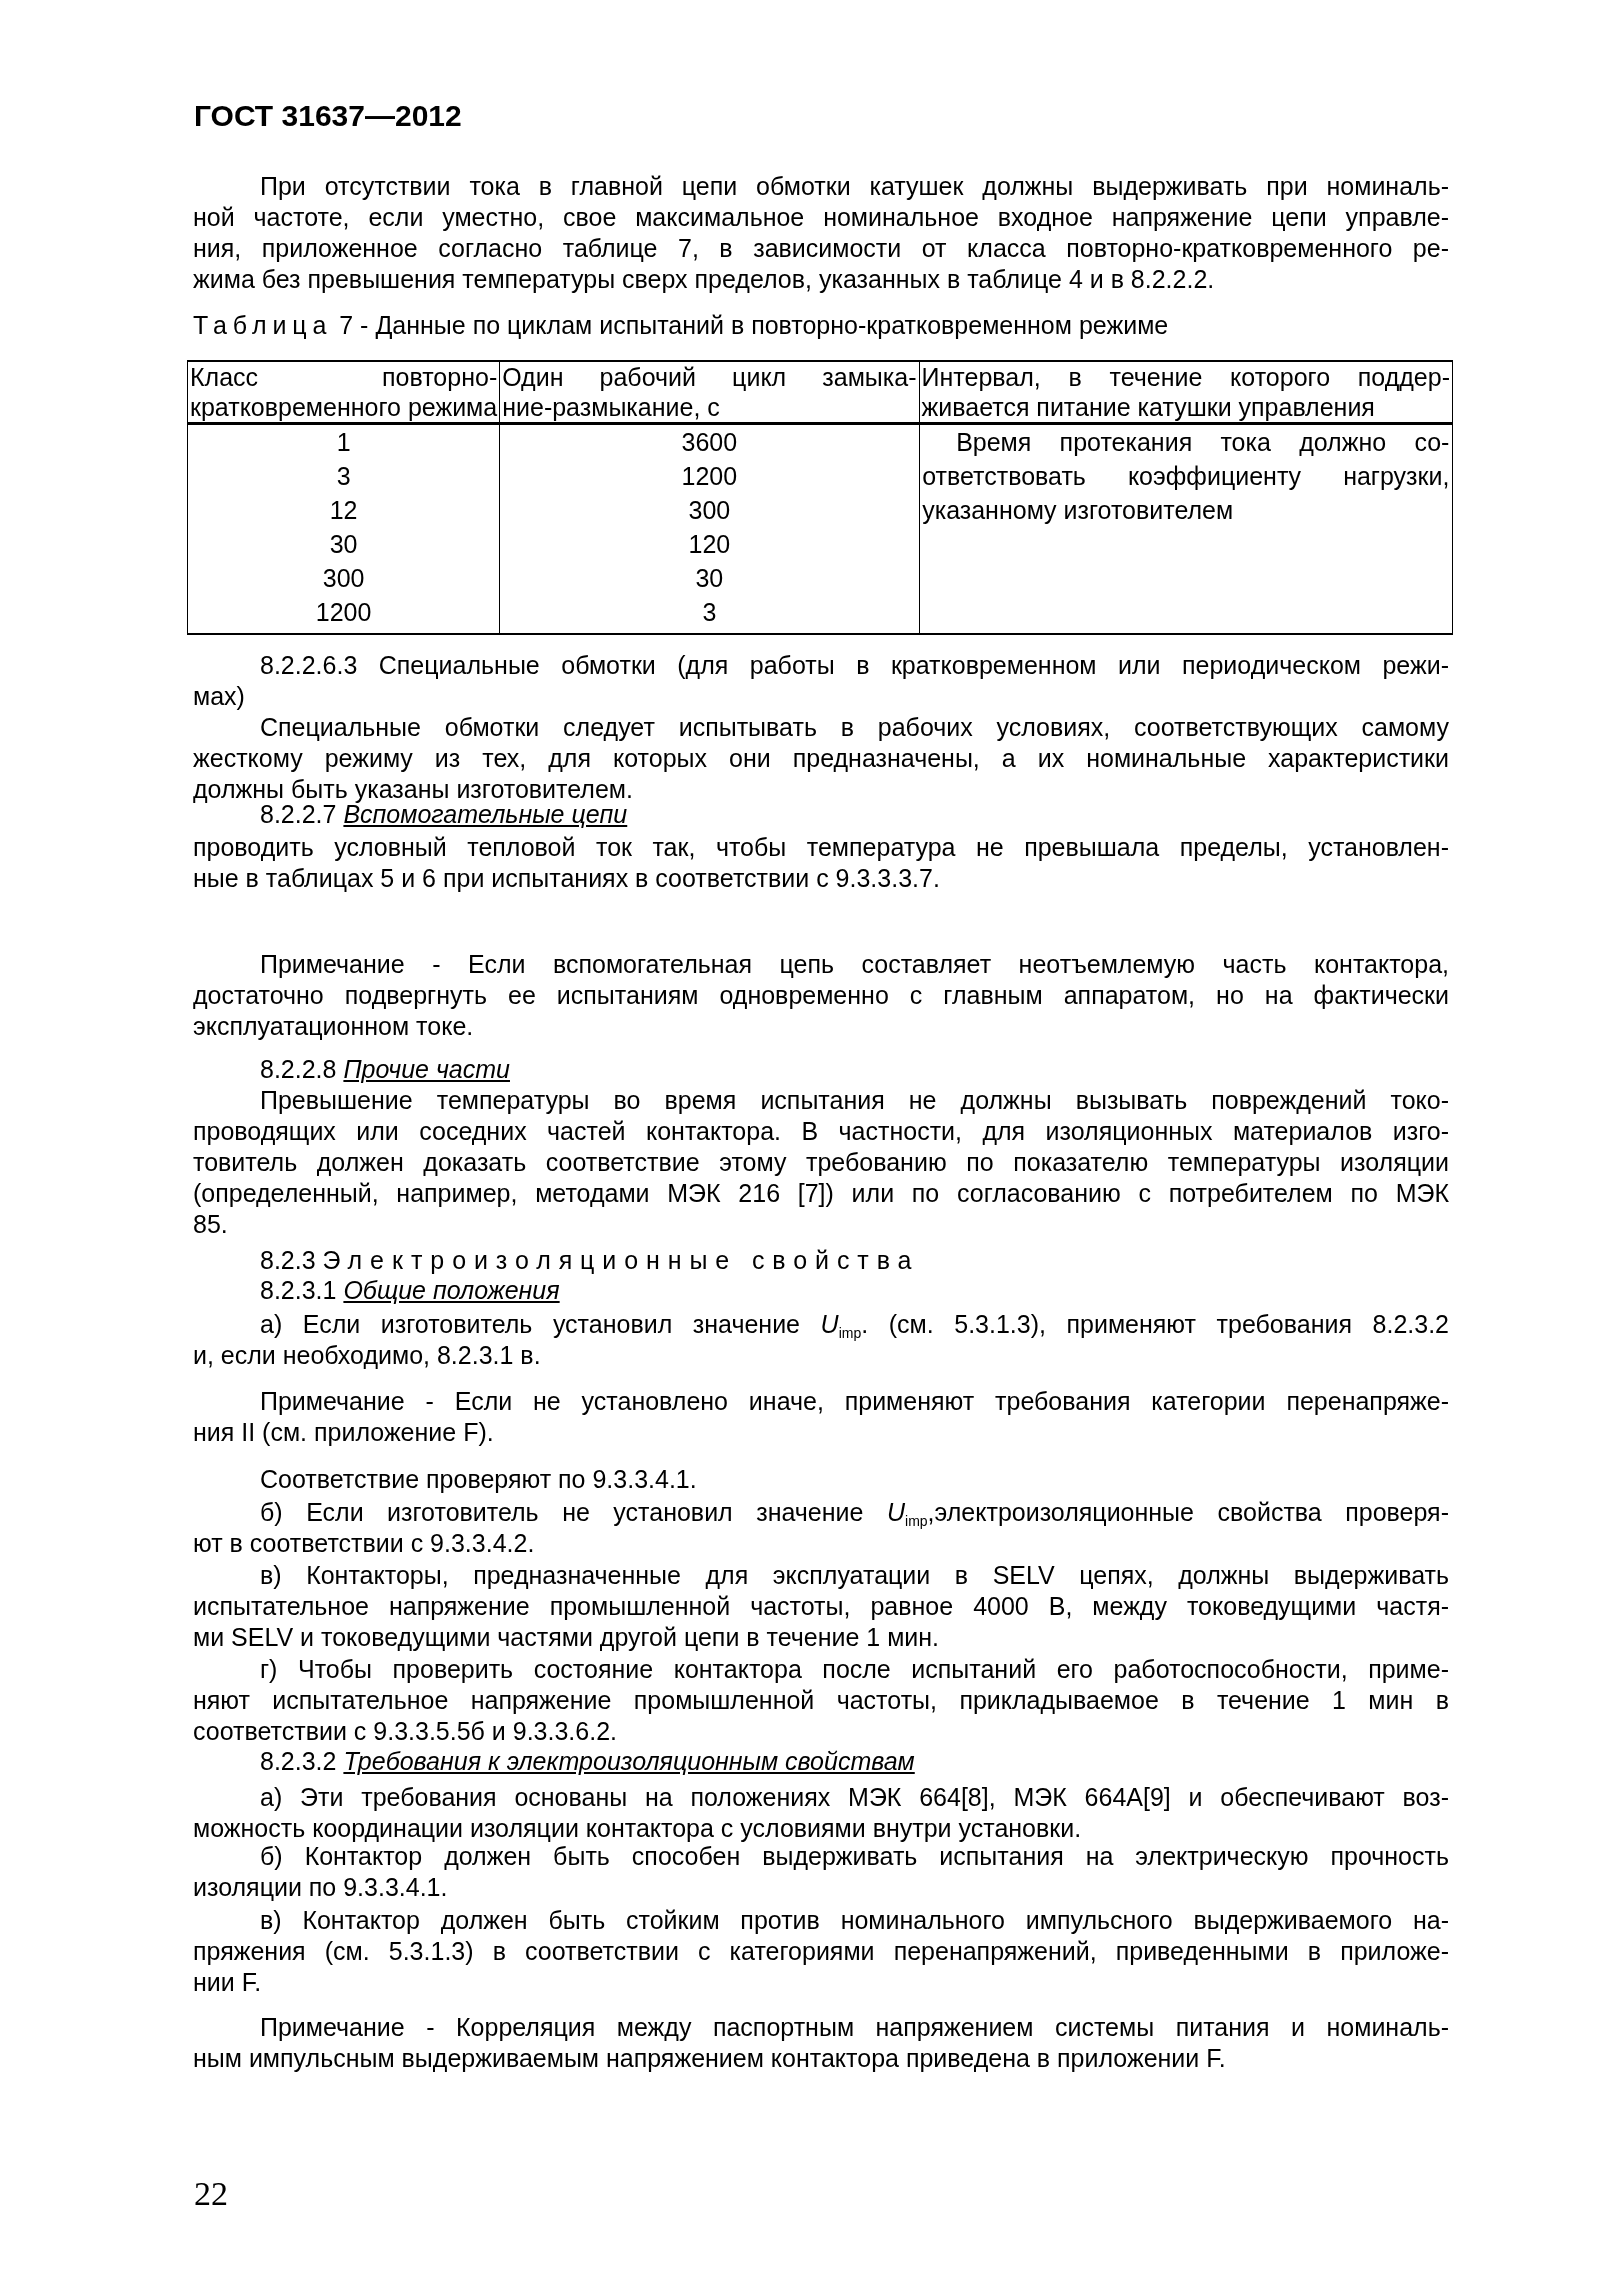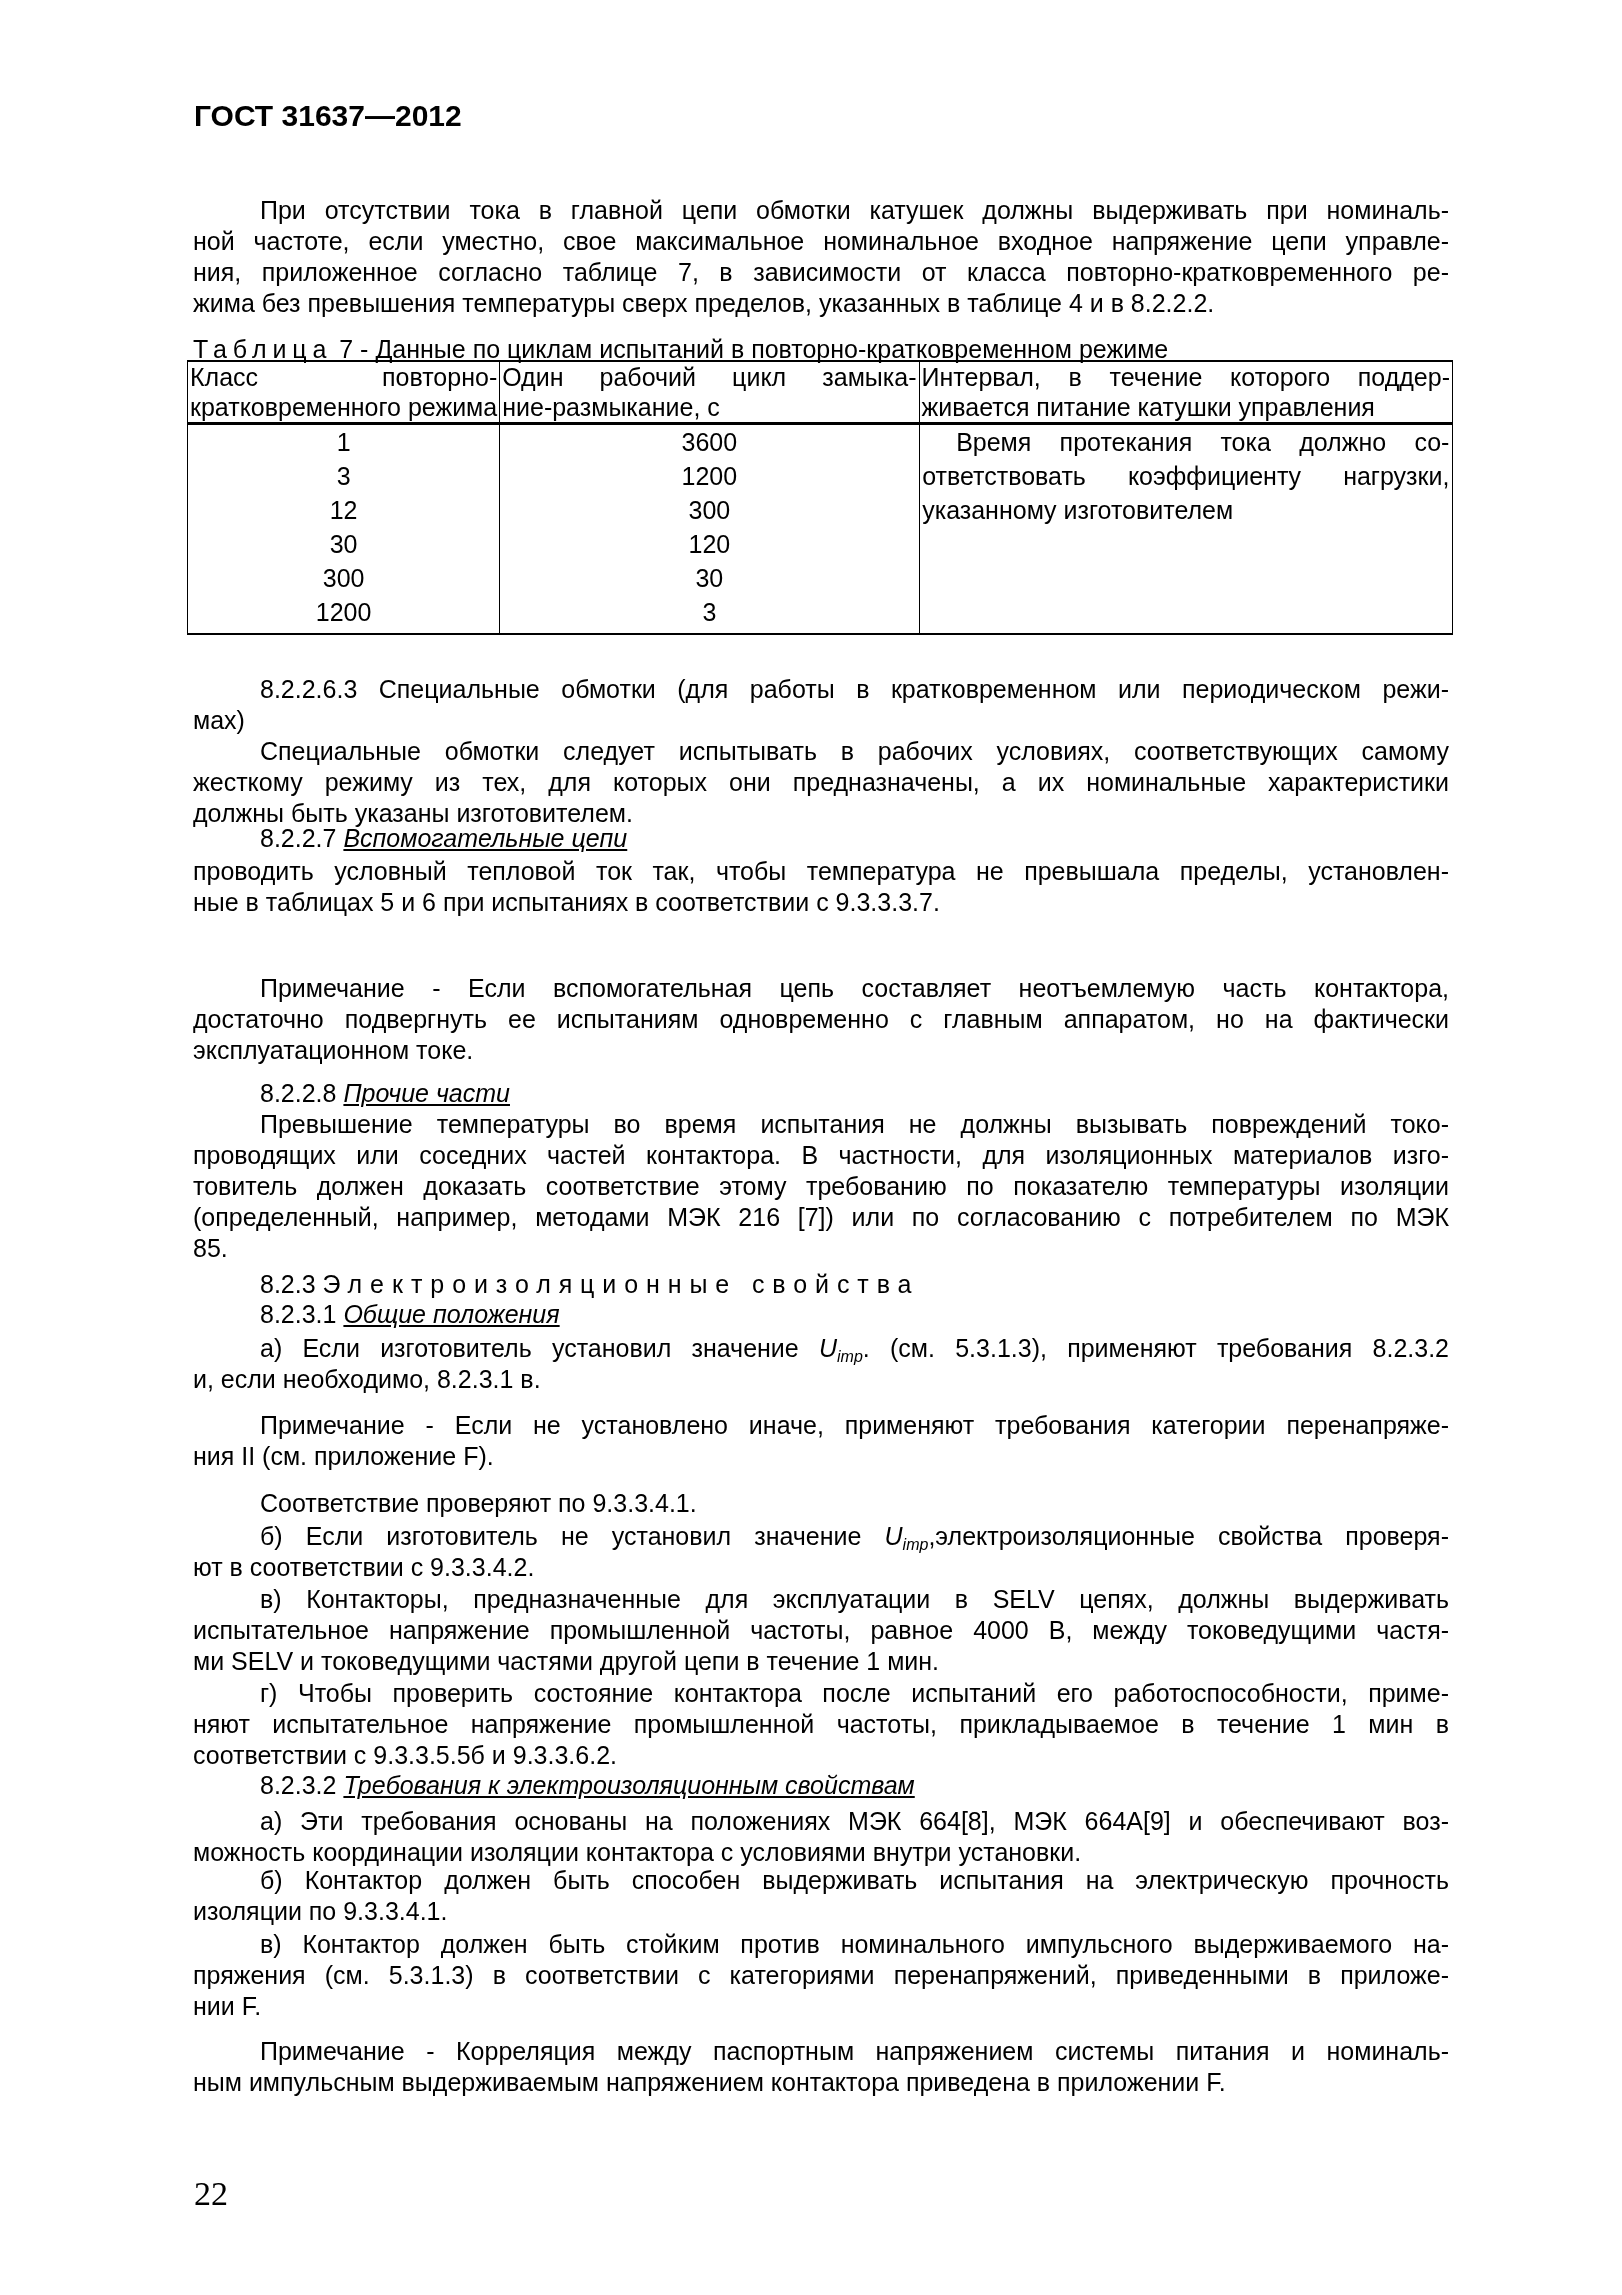--- a/index.html
+++ b/index.html
@@ -1,27 +1,27 @@
 <!DOCTYPE html>
 <html style="font-size:10.5px"><head>
 <meta charset="utf-8">
 <style>
   html, body { margin: 0; padding: 0; background: #ffffff; }
   body { width: 1623px; height: 2295px; position: relative; overflow: hidden;
          font-family: "Liberation Sans", sans-serif; color: #000; }
   .title { position: absolute; left: 194px; top: 97px; font-size: 30px; font-weight: bold;
            line-height: 37px; white-space: nowrap; }
-  .block { position: absolute; left: 193px; width: 1256px; font-size: 25px; line-height: 31px; margin-top: 24px; }
+  .block { position: absolute; left: 193px; width: 1256px; font-size: 25px; line-height: 31px; }
   .line { display: block; white-space: nowrap; text-align: justify; text-align-last: justify; height: 31px; overflow: visible; }
   .line.last { text-align: center; text-align-last: left; }
   .line.indent { padding-left: 67px; }
   .it { font-style: italic; text-decoration: underline; }
   .spaced { letter-spacing: 7.9px; }
   .caption-spaced { letter-spacing: 5.9px; }
-  .sub { font-size: 16px; font-style: italic; vertical-align: -5.2px; }
+  .sub { font-size: 14px; vertical-align: -5.2px; }
   .U { font-style: italic; }
 
   table.t7 { position: absolute; left: 187px; top: 360px; width: 1266px; border-collapse: collapse;
              font-size: 25px; line-height: 30px; }
   table.t7 td, table.t7 th { border: 1.3px solid #000; padding: 0 2px; vertical-align: top; font-weight: normal; }
   table.t7 { border-top: 2.6px solid #000; border-bottom: 2.6px solid #000; }
   table.t7 thead tr th { border-bottom: 3.3px solid #000; height: 60px; text-align: left; }
   table.t7 td.num { text-align: center; }
   table.t7 td.c3 { padding-left: 2.6px; padding-right: 2.6px; }
   table.t7 tbody td { border-top: none; border-bottom: none; height: 34px; line-height: 34px; }

